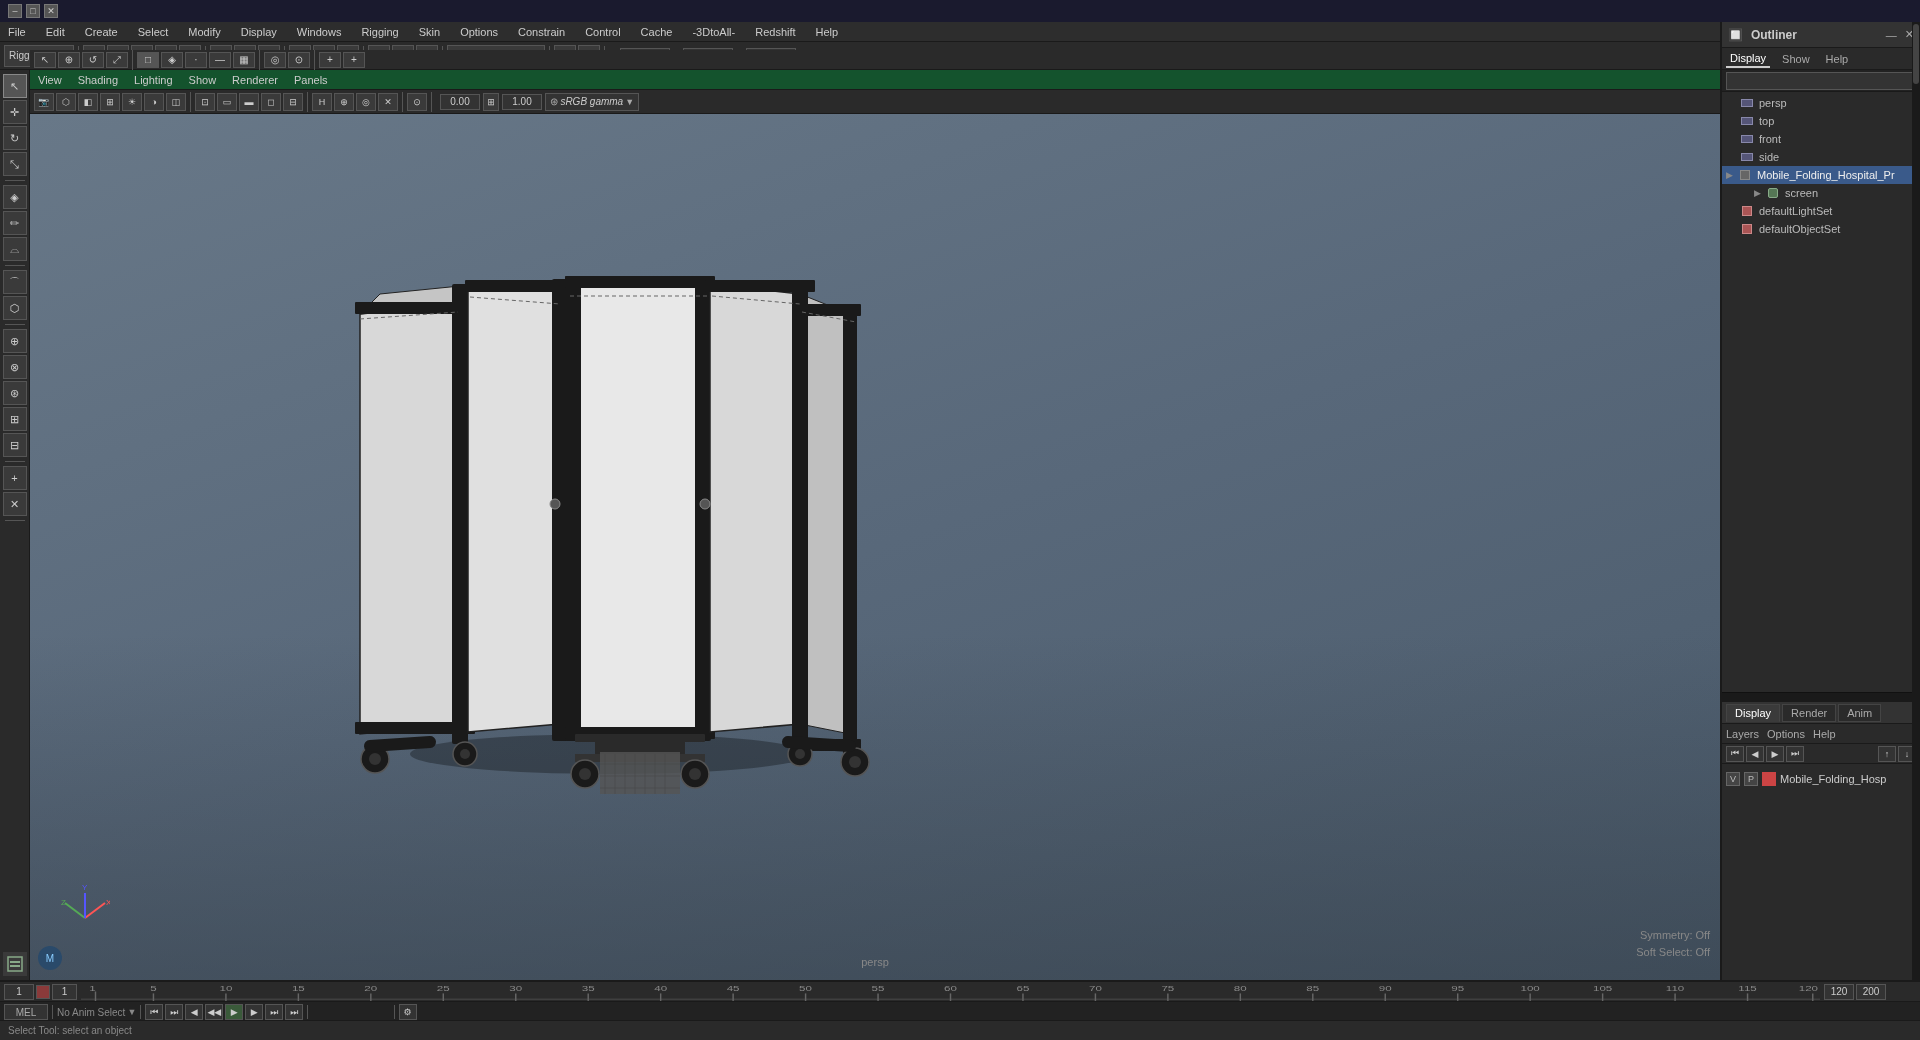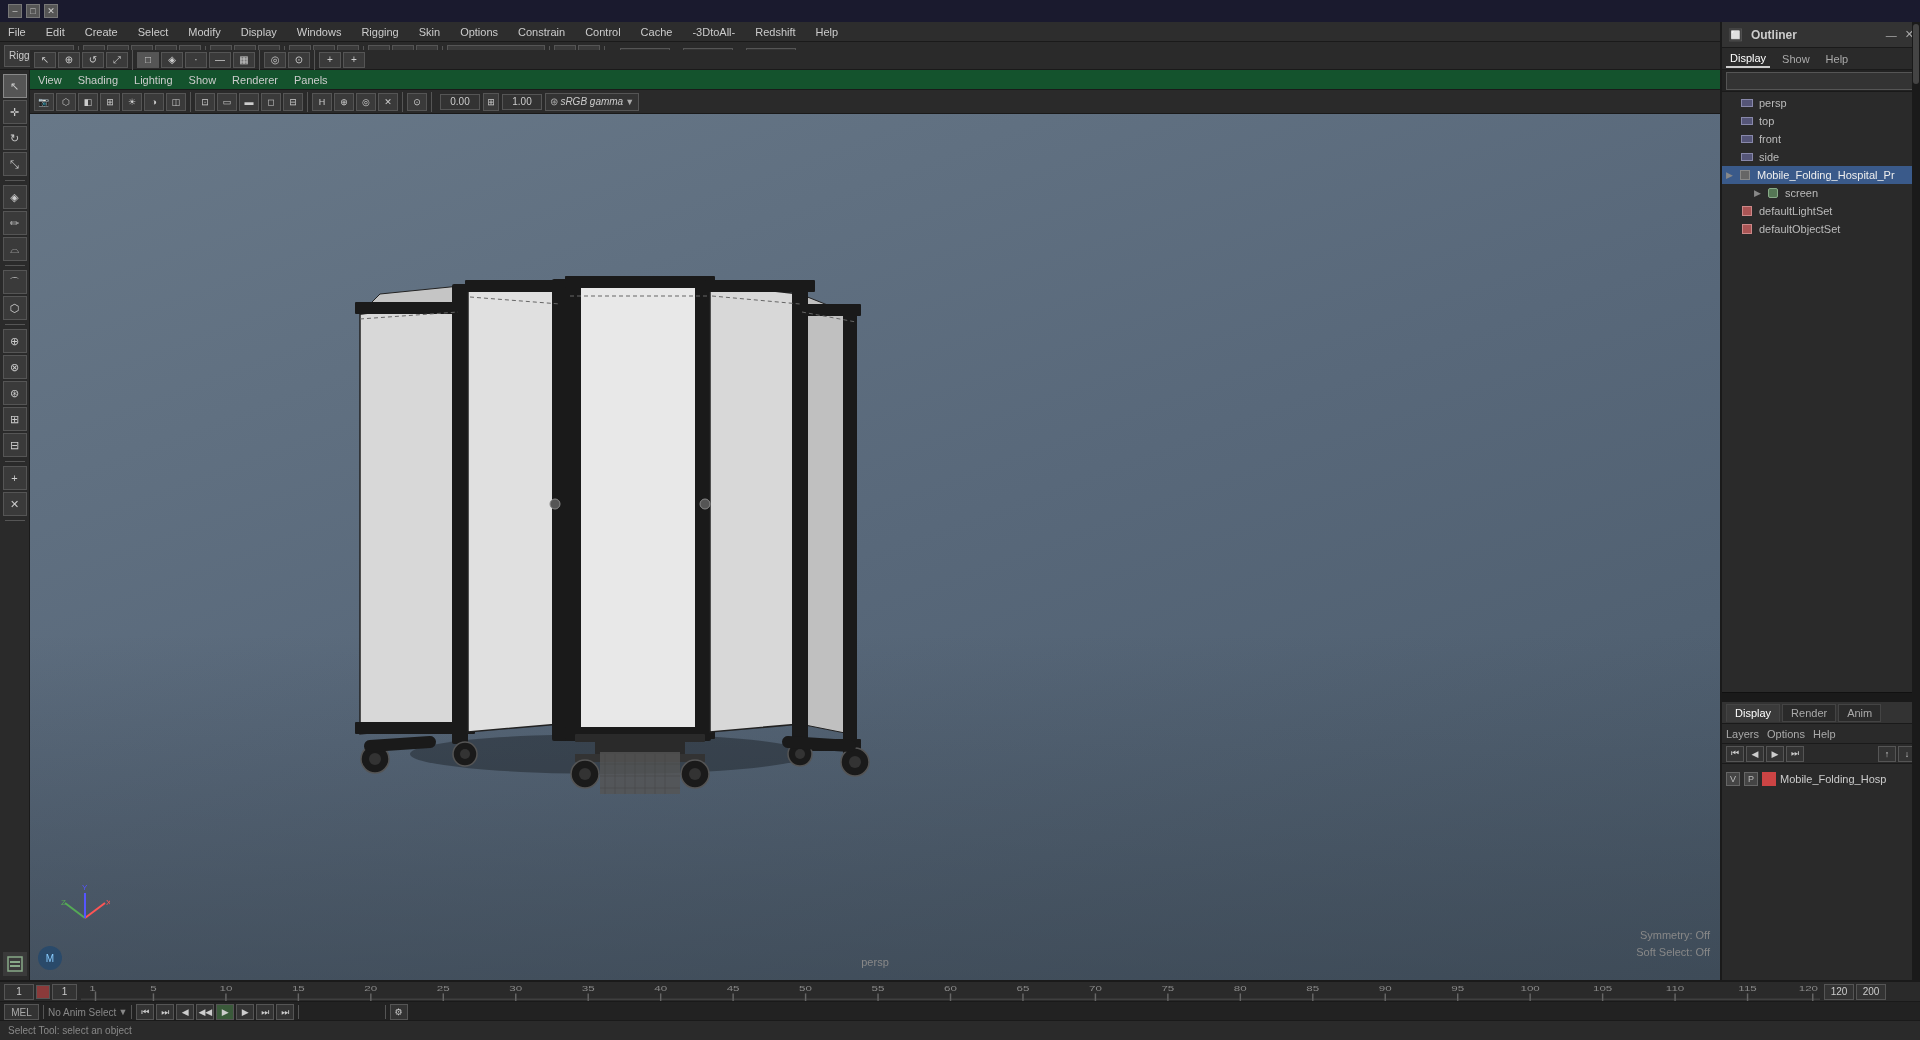--- a/index.html
+++ b/index.html
@@ -697,21 +697,21 @@
     </div>
 
     <div style="display:flex;align-items:center;gap:2px;padding:0 4px;min-width:100px;">
       <input class="tl-input" value="120" style="">
       <input class="tl-input" value="200" style="">
     </div>
   </div>
 
   <div style="height:20px;background:#222;display:flex;align-items:center;padding:0 4px;gap:2px;">
 
-    <div style="width:35px;height:16px;background:#333;border:1px solid #555;display:flex;align-items:center;justify-content:center;font-size:10px;color:#aaa;">MEL</div>
+    <div style="width:44px;height:16px;background:#333;border:1px solid #555;display:flex;align-items:center;justify-content:center;font-size:10px;color:#aaa;">MEL</div>
 
 
     <div class="tl-separator"></div>
 
     <div style="display:flex;align-items:center;gap:2px;">
       <span style="font-size:10px;color:#888;">No Anim Select</span>
       <span style="font-size:9px;color:#888;">▼</span>
     </div>
 
     <div class="tl-separator"></div>

